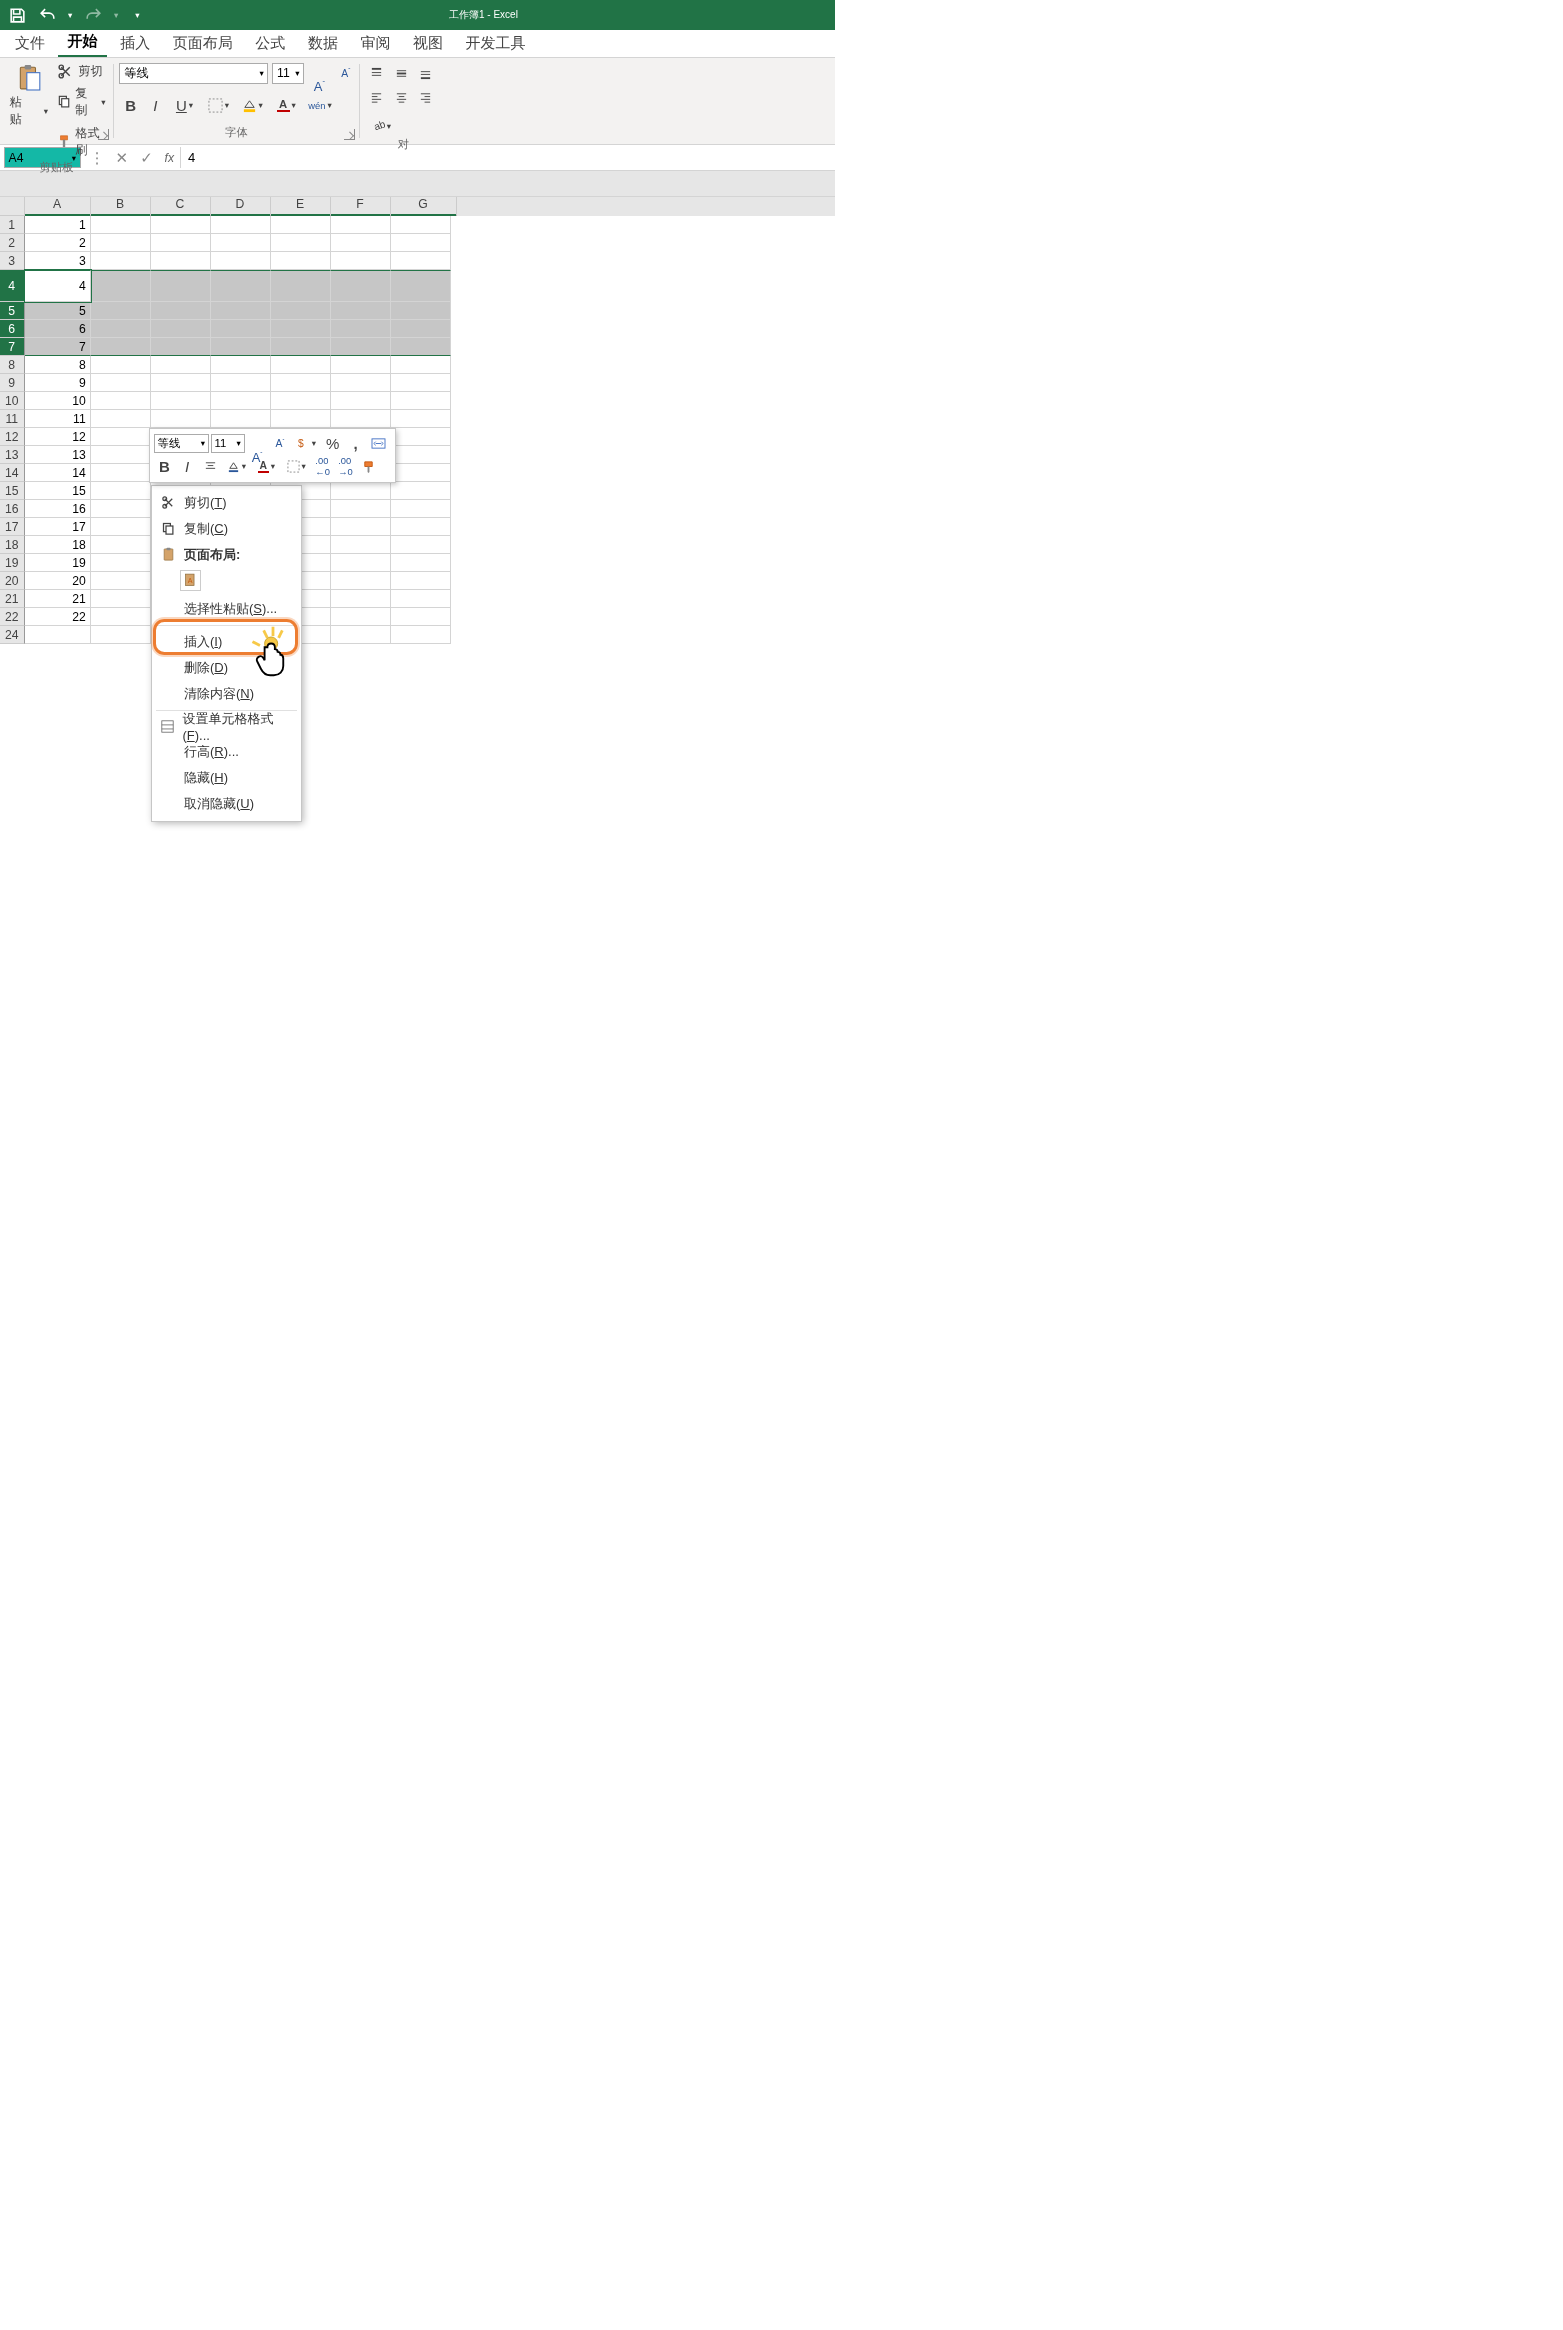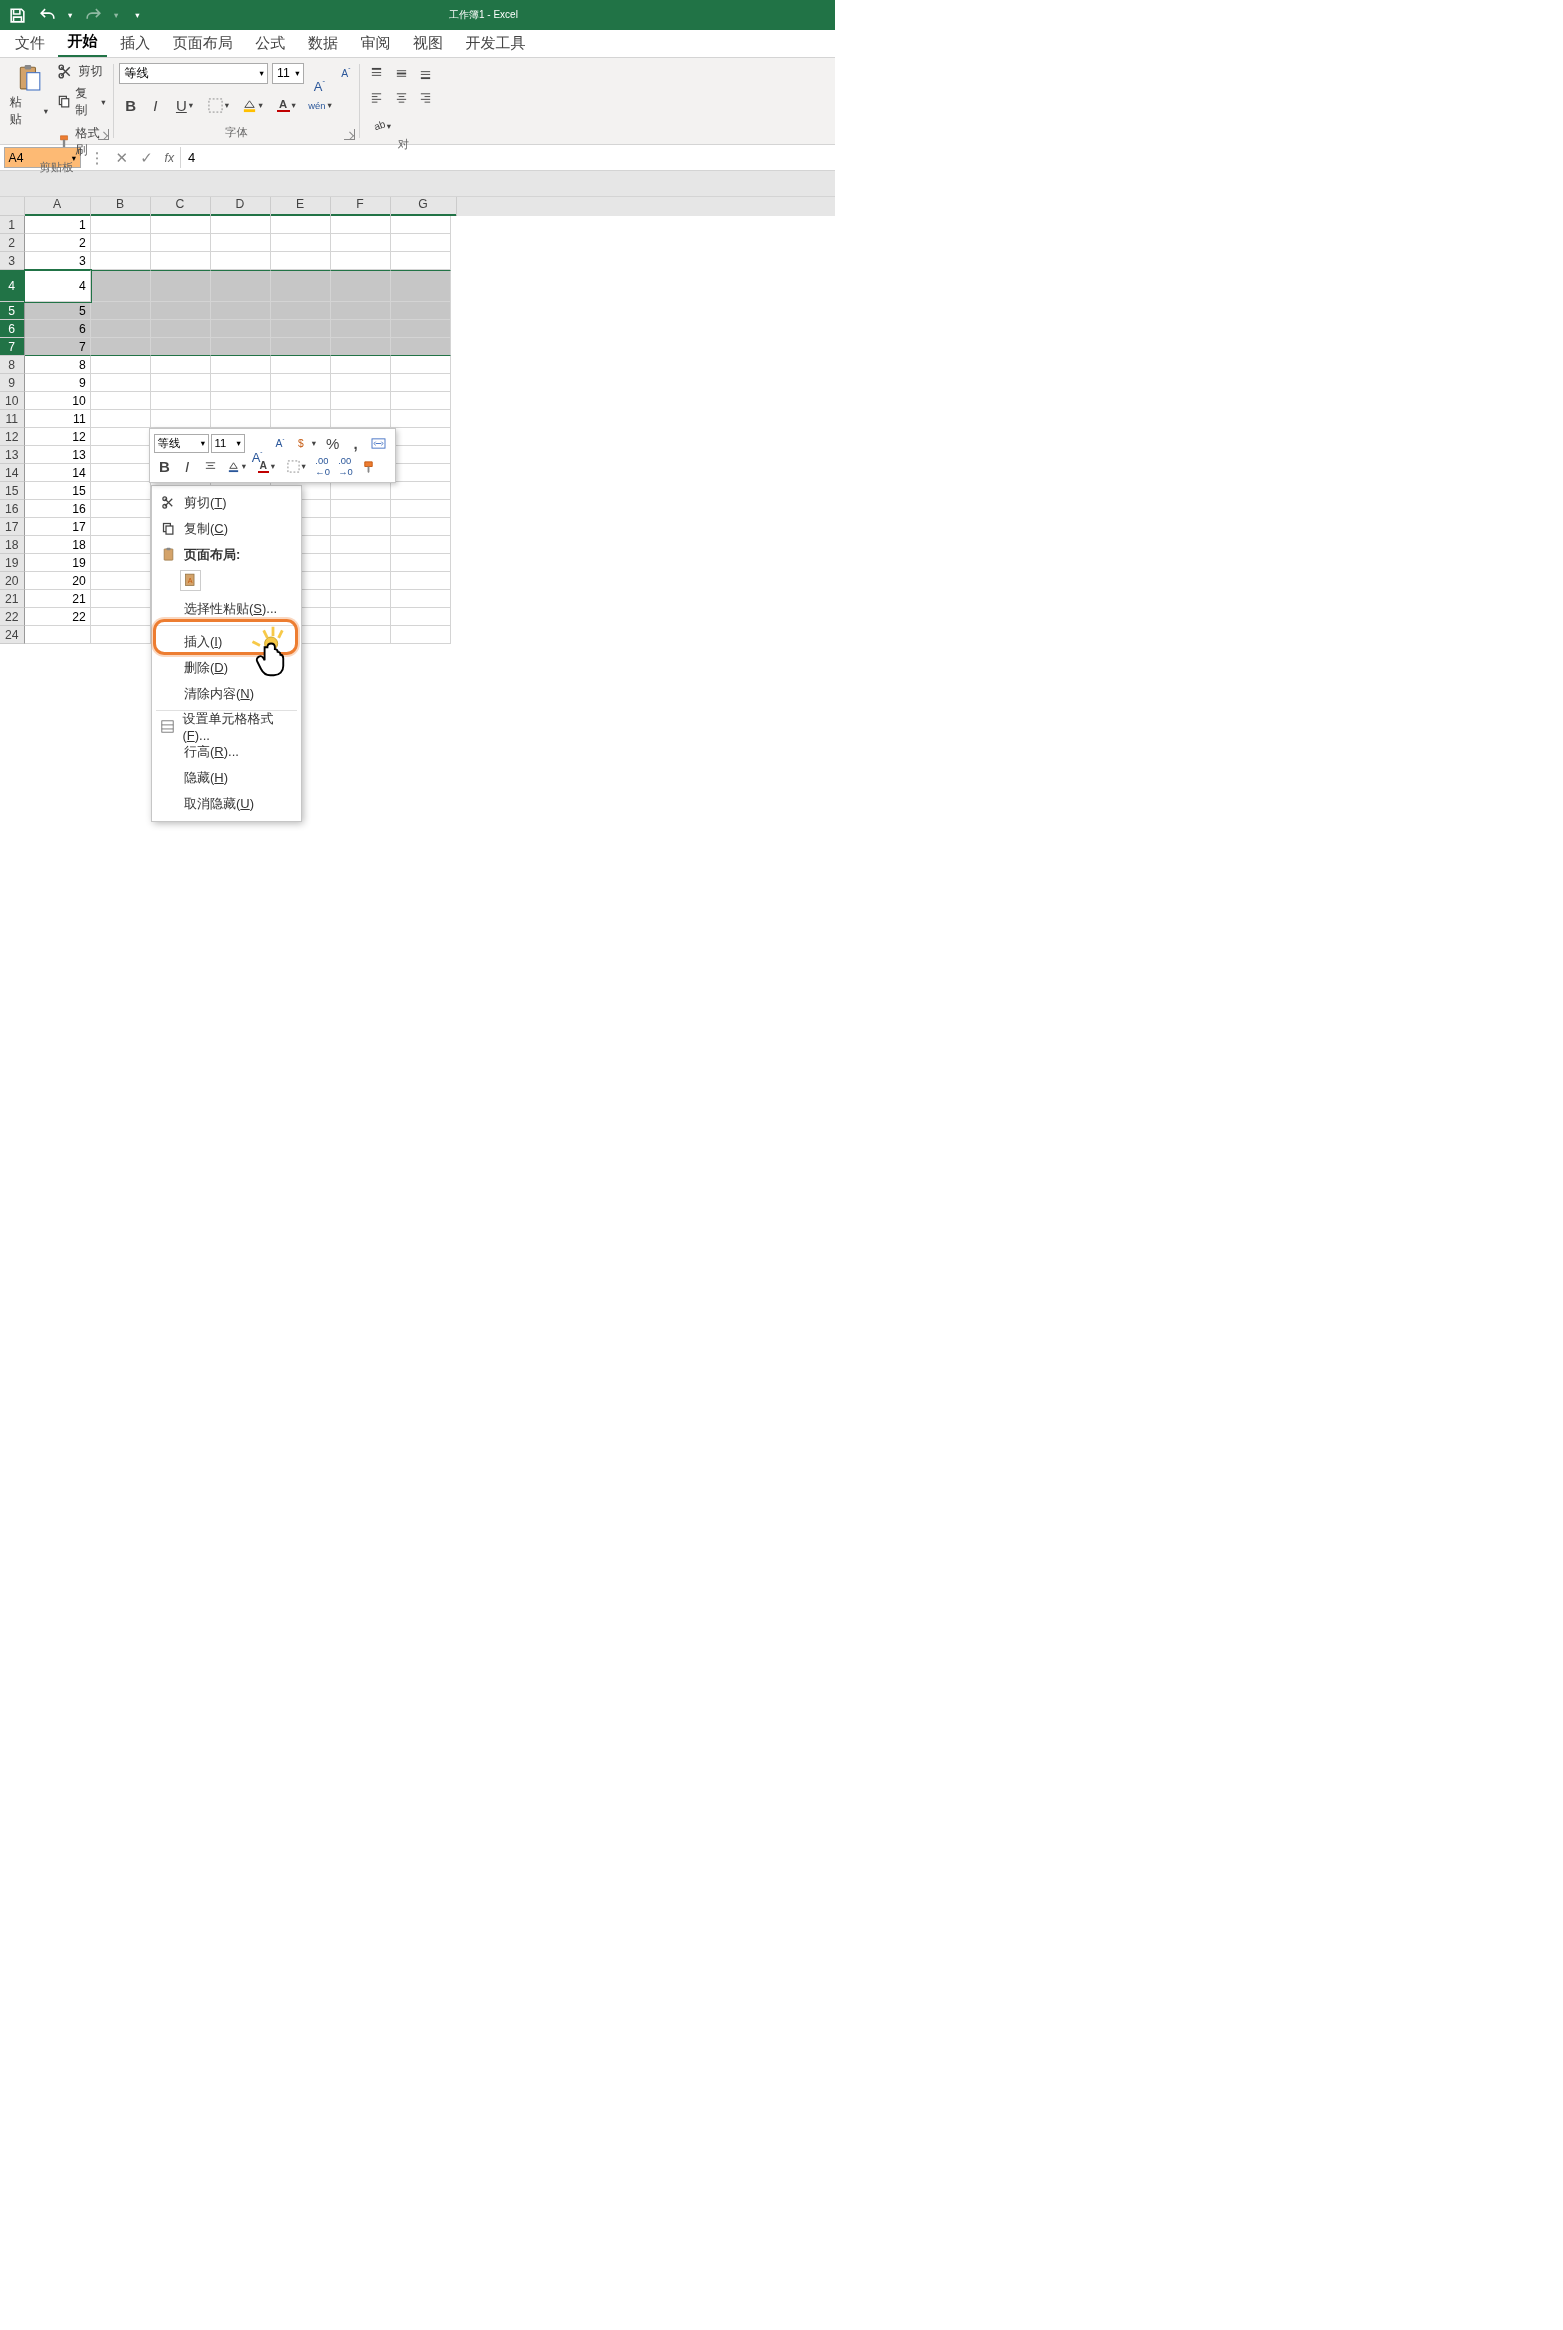--- a/index.html
+++ b/index.html
@@ -40,21 +40,21 @@
 .rbtn { width: 22.6px; height: 22.6px; display: flex; align-items: center; justify-content: center; cursor: pointer; color: #444; }
 .rbtn.split { width: 32px; }
 .caret { font-size: 8.5px; margin-left: 1.9px; }
 .grow-a { font-size: 13px; color: #2b579a; margin-top: 28px; }
 .shrink-a { font-size: 10.4px; color: #2b579a; }
 
 .align-grid { display: grid; grid-template-columns: repeat(3, 22.6px); gap: 1.9px; }
 
 
 .formula-bar { height: 26px; display: flex; align-items: center; border-bottom: 0.9px solid #d4d4d4; background: #fff; }
-.name-box { width: 77px; height: 21px; margin: 0 3.8px; border: 0.9px solid #ababab; background: #fdba74; display: flex; align-items: center; justify-content: space-between; padding: 0 3.8px; font-size: 12.2px; }
+.name-box { width: 77px; height: 21px; margin: 0 3.8px; border: 0.9px solid #ababab; background: #14b8a6; display: flex; align-items: center; justify-content: space-between; padding: 0 3.8px; font-size: 12.2px; }
 .fb-btn { width: 21px; height: 21px; display: flex; align-items: center; justify-content: center; color: #888; margin: 0 1.9px; cursor: pointer; }
 .fx { font-style: italic; font-size: 12.2px; color: #666; margin: 0 5.6px; }
 .formula-input { flex: 1; height: 21px; border-left: 0.9px solid #d4d4d4; padding: 0 7.5px; font-size: 13px; display: flex; align-items: center; }
 
 
 .spacer { height: 26px; background: #e6e6e6; border-bottom: 0.9px solid #d4d4d4; }
 
 
 .grid { position: relative; }
 .col-headers { display: flex; height: 19px; background: #e6e6e6; }

